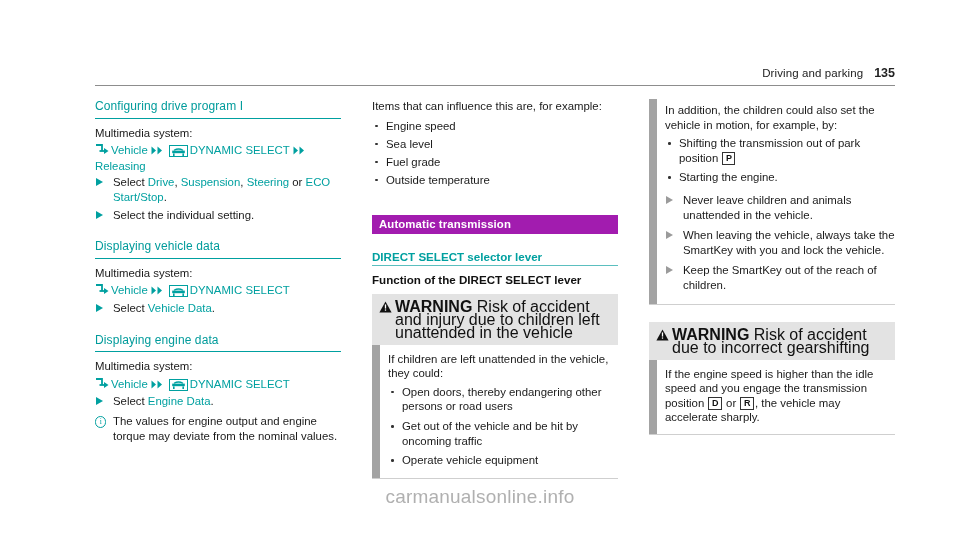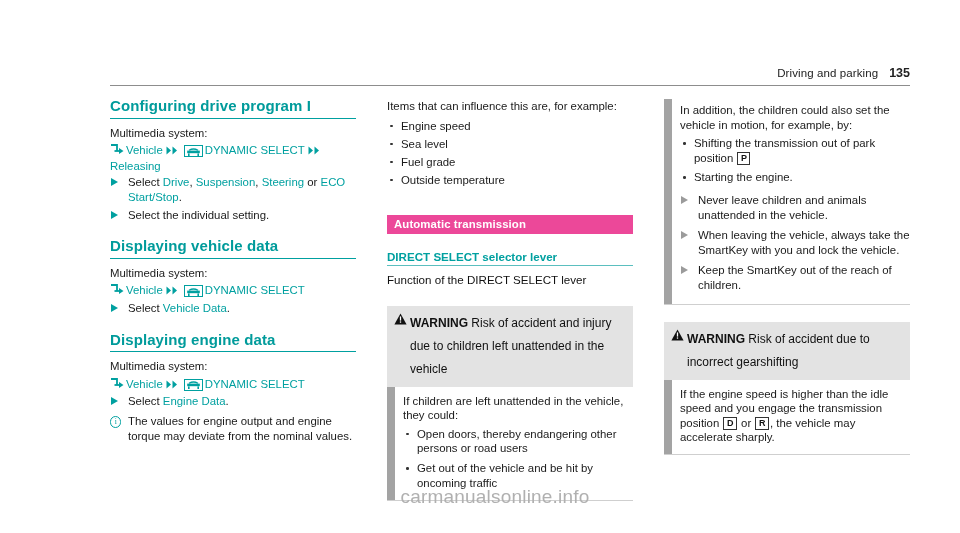--- a/index.html
+++ b/index.html
@@ -3,21 +3,21 @@
 <meta charset="utf-8">
 <style>
   html,body{margin:0;padding:0;}
   body{
     width:960px;height:533px;background:#ffffff;
     font-family:"Liberation Sans", sans-serif;
     color:#1a1a1a;
     overflow:hidden;
     position:relative;
   }
-  .page{position:absolute;left:15px;top:0;width:904px;height:533px;}
+  .page{position:absolute;left:0;top:0;width:904px;height:533px;}
 
   
   .rh{
     position:absolute;left:95px;top:66px;width:800px;
     display:flex;justify-content:flex-end;align-items:baseline;
     font-size:11.5px;color:#222;
   }
   .rh .rh-title{letter-spacing:.1px;}
   .rh .rh-page{font-weight:bold;font-size:12.5px;margin-left:11px;}
   .rh-rule{position:absolute;left:95px;top:85px;width:800px;height:1px;background:#8d8d8d;}
@@ -28,39 +28,39 @@
   .col-1{left:0;}
   .col-2{left:277px;}
   .col-3{left:554px;}
 
   
   .col p, .col div{font-size:11.4px;line-height:14.6px;}
   .t{color:#00a0a0;}
 
   h2.sec{
     margin:0 0 4px 0;padding:0;
-    font-size:15px;font-weight:bold;color:#009b9b;
+    font-size:12px;font-weight:normal;color:#009b9b;
     letter-spacing:.1px;
   }
   .rule-teal{height:1px;background:#00a0a0;margin:0 0 7px 0;}
   .rule-teal-thin{height:1px;background:#5bbfbf;margin:0 0 7px 0;}
 
   p.body{margin:0 0 3px 0;}
 
   
   .barhead{
-    background:#ec4899;color:#ffffff;font-weight:bold;font-size:11.6px;
+    background:#a21caf;color:#ffffff;font-weight:bold;font-size:11.6px;
     line-height:15px;padding:2px 0 2px 7px;margin:0 0 2px 0;
     letter-spacing:.1px;
   }
   .subhead-teal{
     color:#00a0a0;font-weight:bold;font-size:11.6px;margin:16px 0 2px 0;
   }
   .subhead-black{
-    color:#111;font-weight:normal;font-size:11.6px;margin:0 0 20px 0;
+    color:#111;font-weight:bold;font-size:11.6px;margin:0 0 8px 0;
   }
 
   
   ul.dots{margin:0;padding:0;list-style:none;}
   ul.dots li{
     position:relative;padding-left:14px;margin:0 0 3.5px 0;
     font-size:11.4px;line-height:14.6px;
   }
   ul.dots li:before{
     content:"";position:absolute;left:3px;top:6px;
@@ -96,21 +96,21 @@
     position:relative;margin:0 2px;box-sizing:border-box;
   }
   .vicon svg{position:absolute;left:1px;top:0.5px;}
 
   
   .warnbox{margin:0 0 9px 0;}
   .warnhead{
     background:#e3e3e3;display:flex;padding:6px 8px 6px 7px;box-sizing:border-box;
   }
   .warnhead .wtri{flex:0 0 16px;padding-top:1px;}
-  .warnhead .wtxt{font-size:12px;line-height:23px;color:#111;}
+  .warnhead .wtxt{font-size:16px;line-height:13px;color:#111;}
   .warnhead .wtxt b{font-weight:bold;}
   .warnbody{
     background:#ffffff;border-left:8px solid #a3a3a3;
     padding:7px 0 5px 8px;box-sizing:border-box;
   }
   .warnbody p{margin:0 0 4px 0;font-size:11.4px;line-height:14.6px;}
   .warnbody ul.dots li{margin-bottom:5px;}
   .warnbody .act{margin-bottom:6px;}
 
   
@@ -289,20 +289,21 @@
                 <rect x="5.85" y="8.4" width="1.3" height="1.3" fill="#fff"></rect>
               </svg>
           </span>
           <span class="wtxt"><b>WARNING</b><span> Risk of accident and injury due to children left unattended in the vehicle</span></span>
         </div>
         <div class="warnbody">
           <p>If children are left unattended in the vehicle, they could:</p>
           <ul class="dots">
             <li>Open doors, thereby endangering other persons or road users</li>
             <li>Get out of the vehicle and be hit by oncoming traffic</li>
+            <li>Operate vehicle equipment</li>
           </ul>
         </div>
         <div class="thinline"></div>
       </div>
 
     </div>
 
     <div class="col col-3">
 
       <div class="warnbox">

